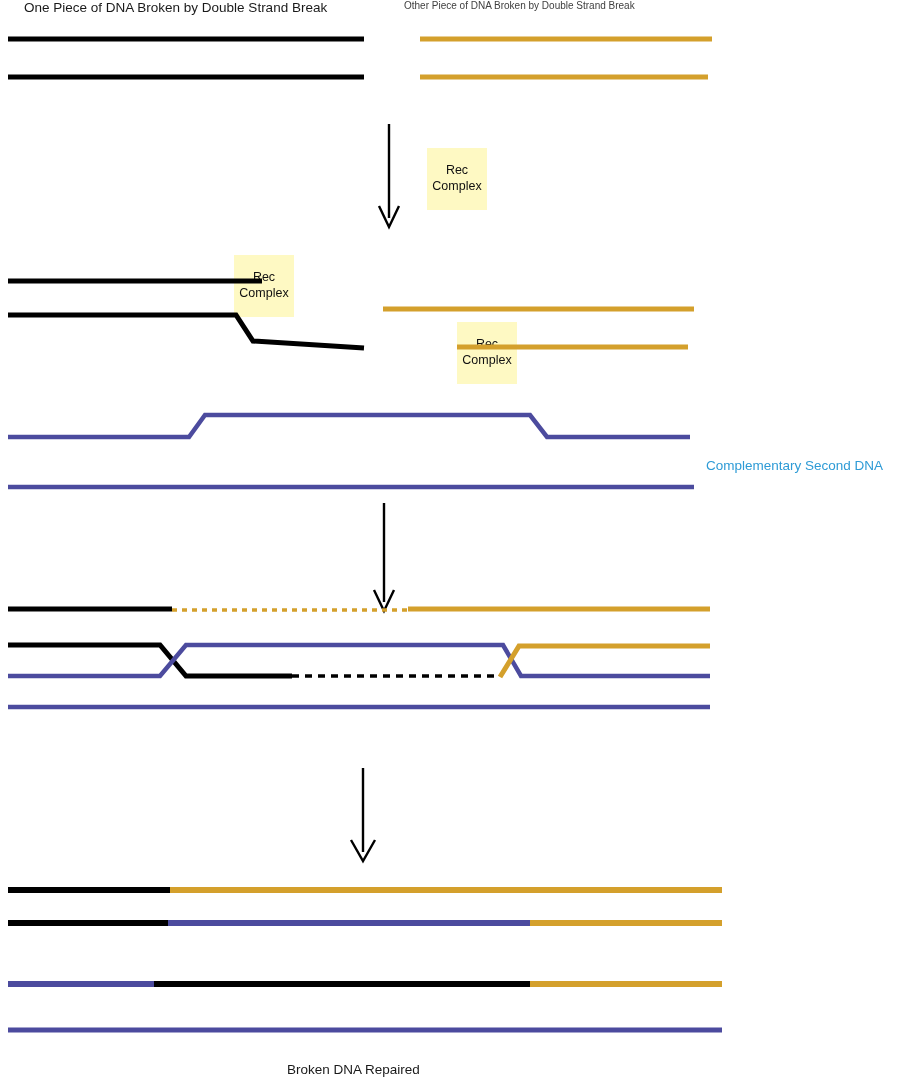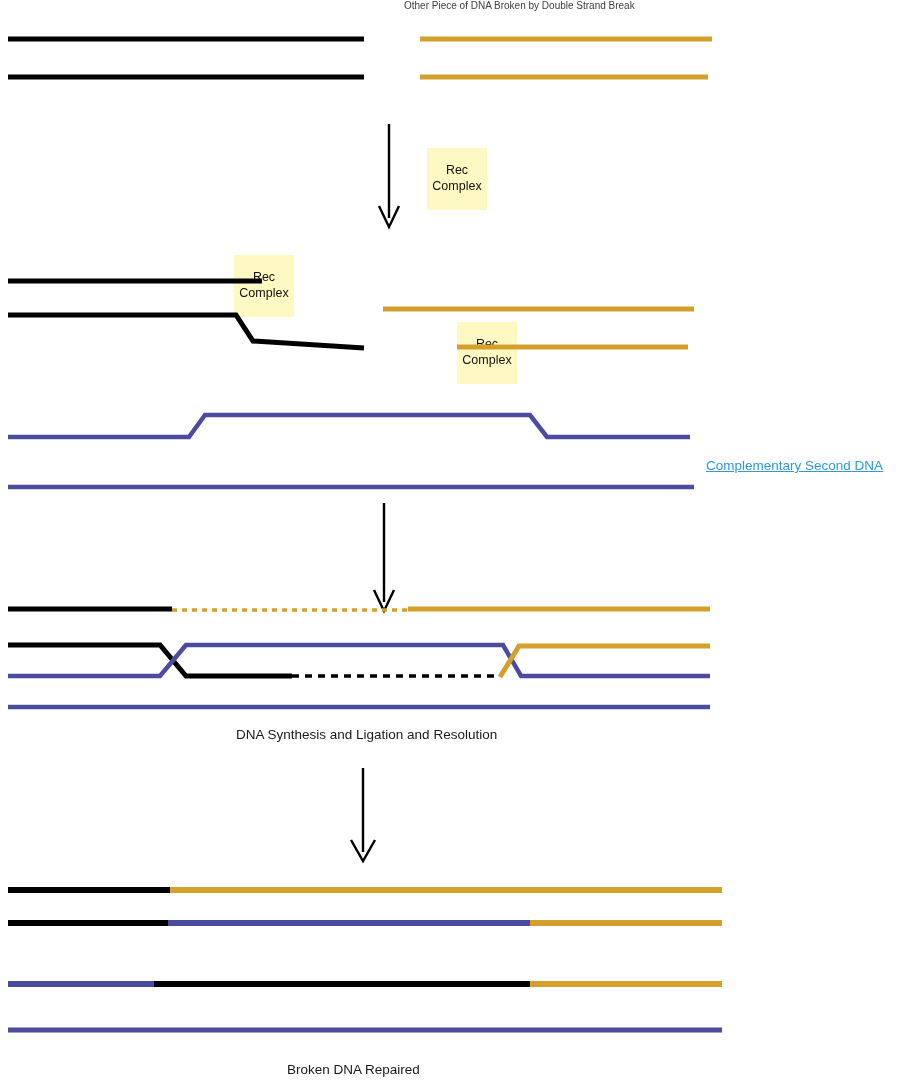--- a/index.html
+++ b/index.html
@@ -64,26 +64,26 @@
     width: 900px;
     height: 1080px;
     pointer-events: none;
   }
 </style>
 </head>
 <body>
 
 <div id="canvas">
 
+  <div class="lbl lbl-title" style="left:24px; top:0px;">One Piece of DNA  Broken by Double Strand Break</div>
 
   <div class="lbl lbl-title-orange" style="left:404px; top:0px;">Other Piece of DNA  Broken by Double Strand Break</div>
 
-  <div class="lbl lbl-comp" style="left:706px; top:458px;text-decoration:underline;">Complementary Second DNA</div>
+  <div class="lbl lbl-comp" style="left:706px; top:458px;">Complementary Second DNA</div>
 
-  <div class="lbl lbl-step" style="left:236px; top:727px;">DNA Synthesis and Ligation and Resolution</div>
 
   <div class="lbl lbl-caption" style="left:287px; top:1062px;">Broken DNA Repaired</div>
 
   <div class="recbox" style="left:427px; top:148px; width:60px; height:62px;">
     <span>Rec</span>
     <span>Complex</span>
   </div>
 
   <div class="recbox" style="left:234px; top:255px; width:60px; height:62px;">
     <span>Rec</span>

